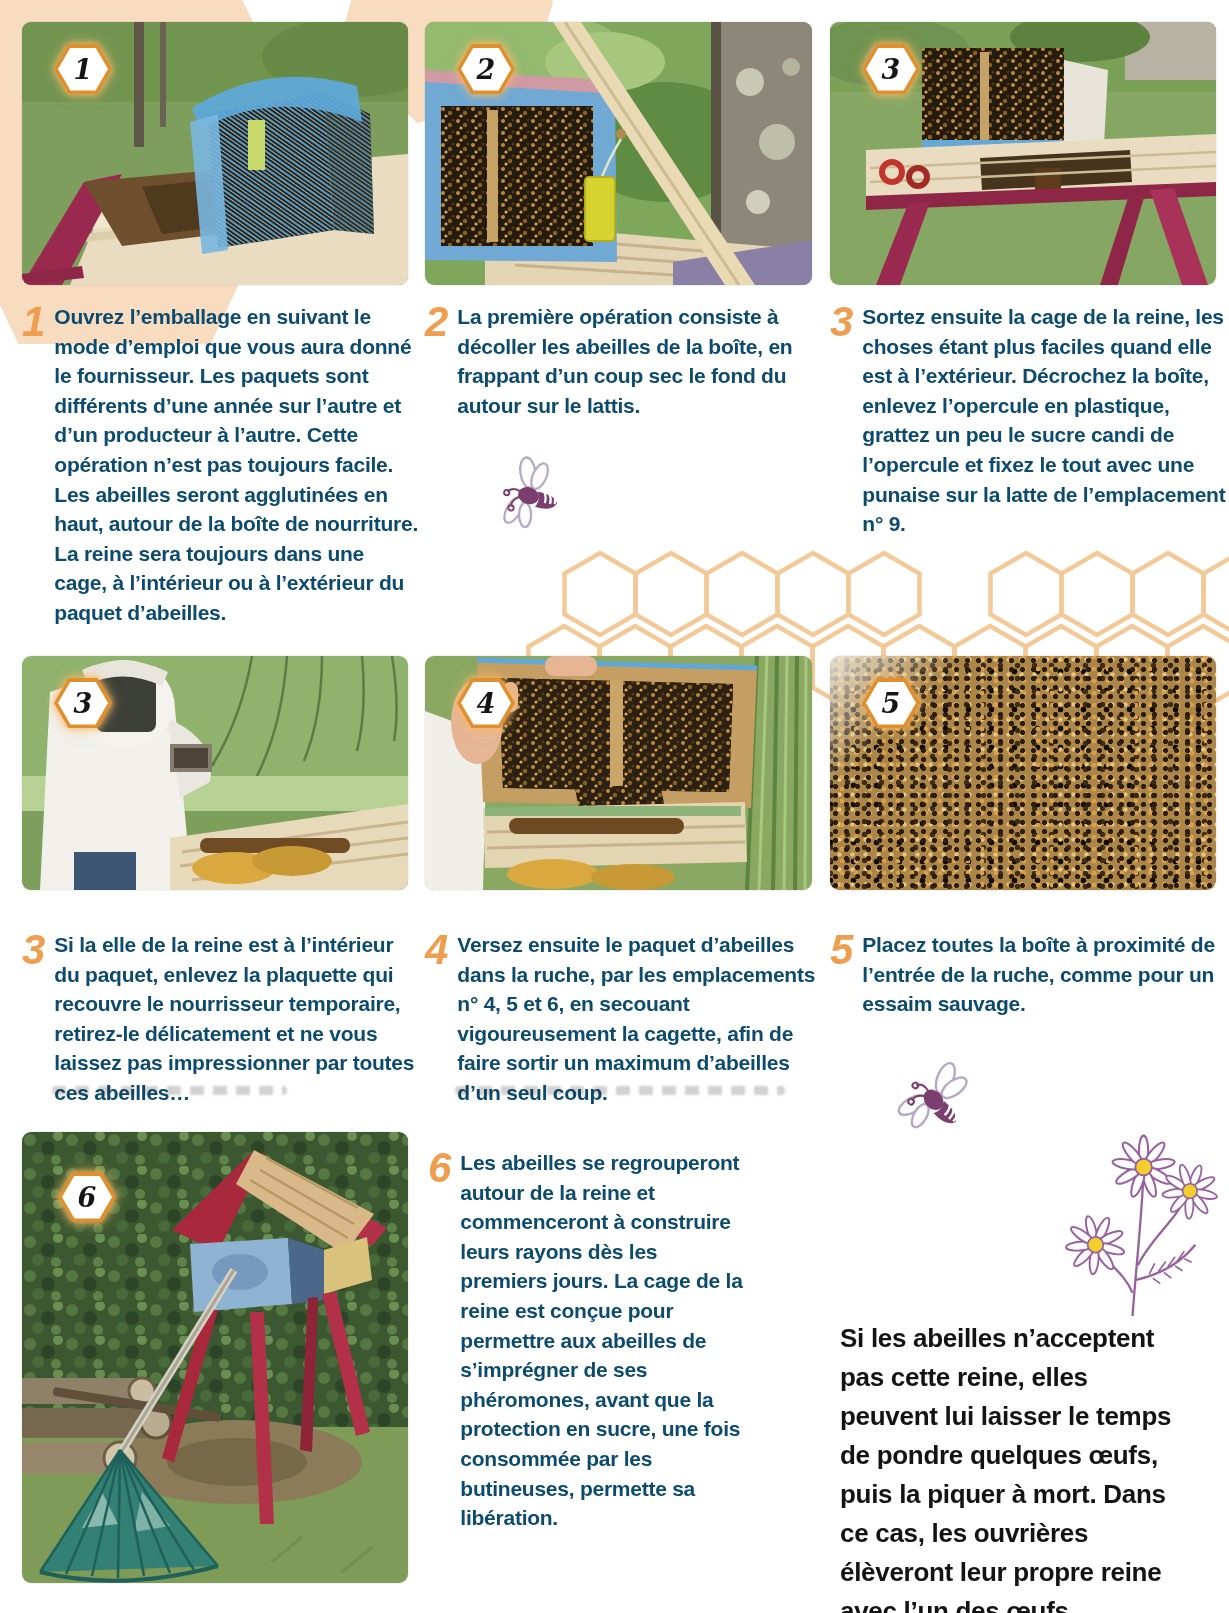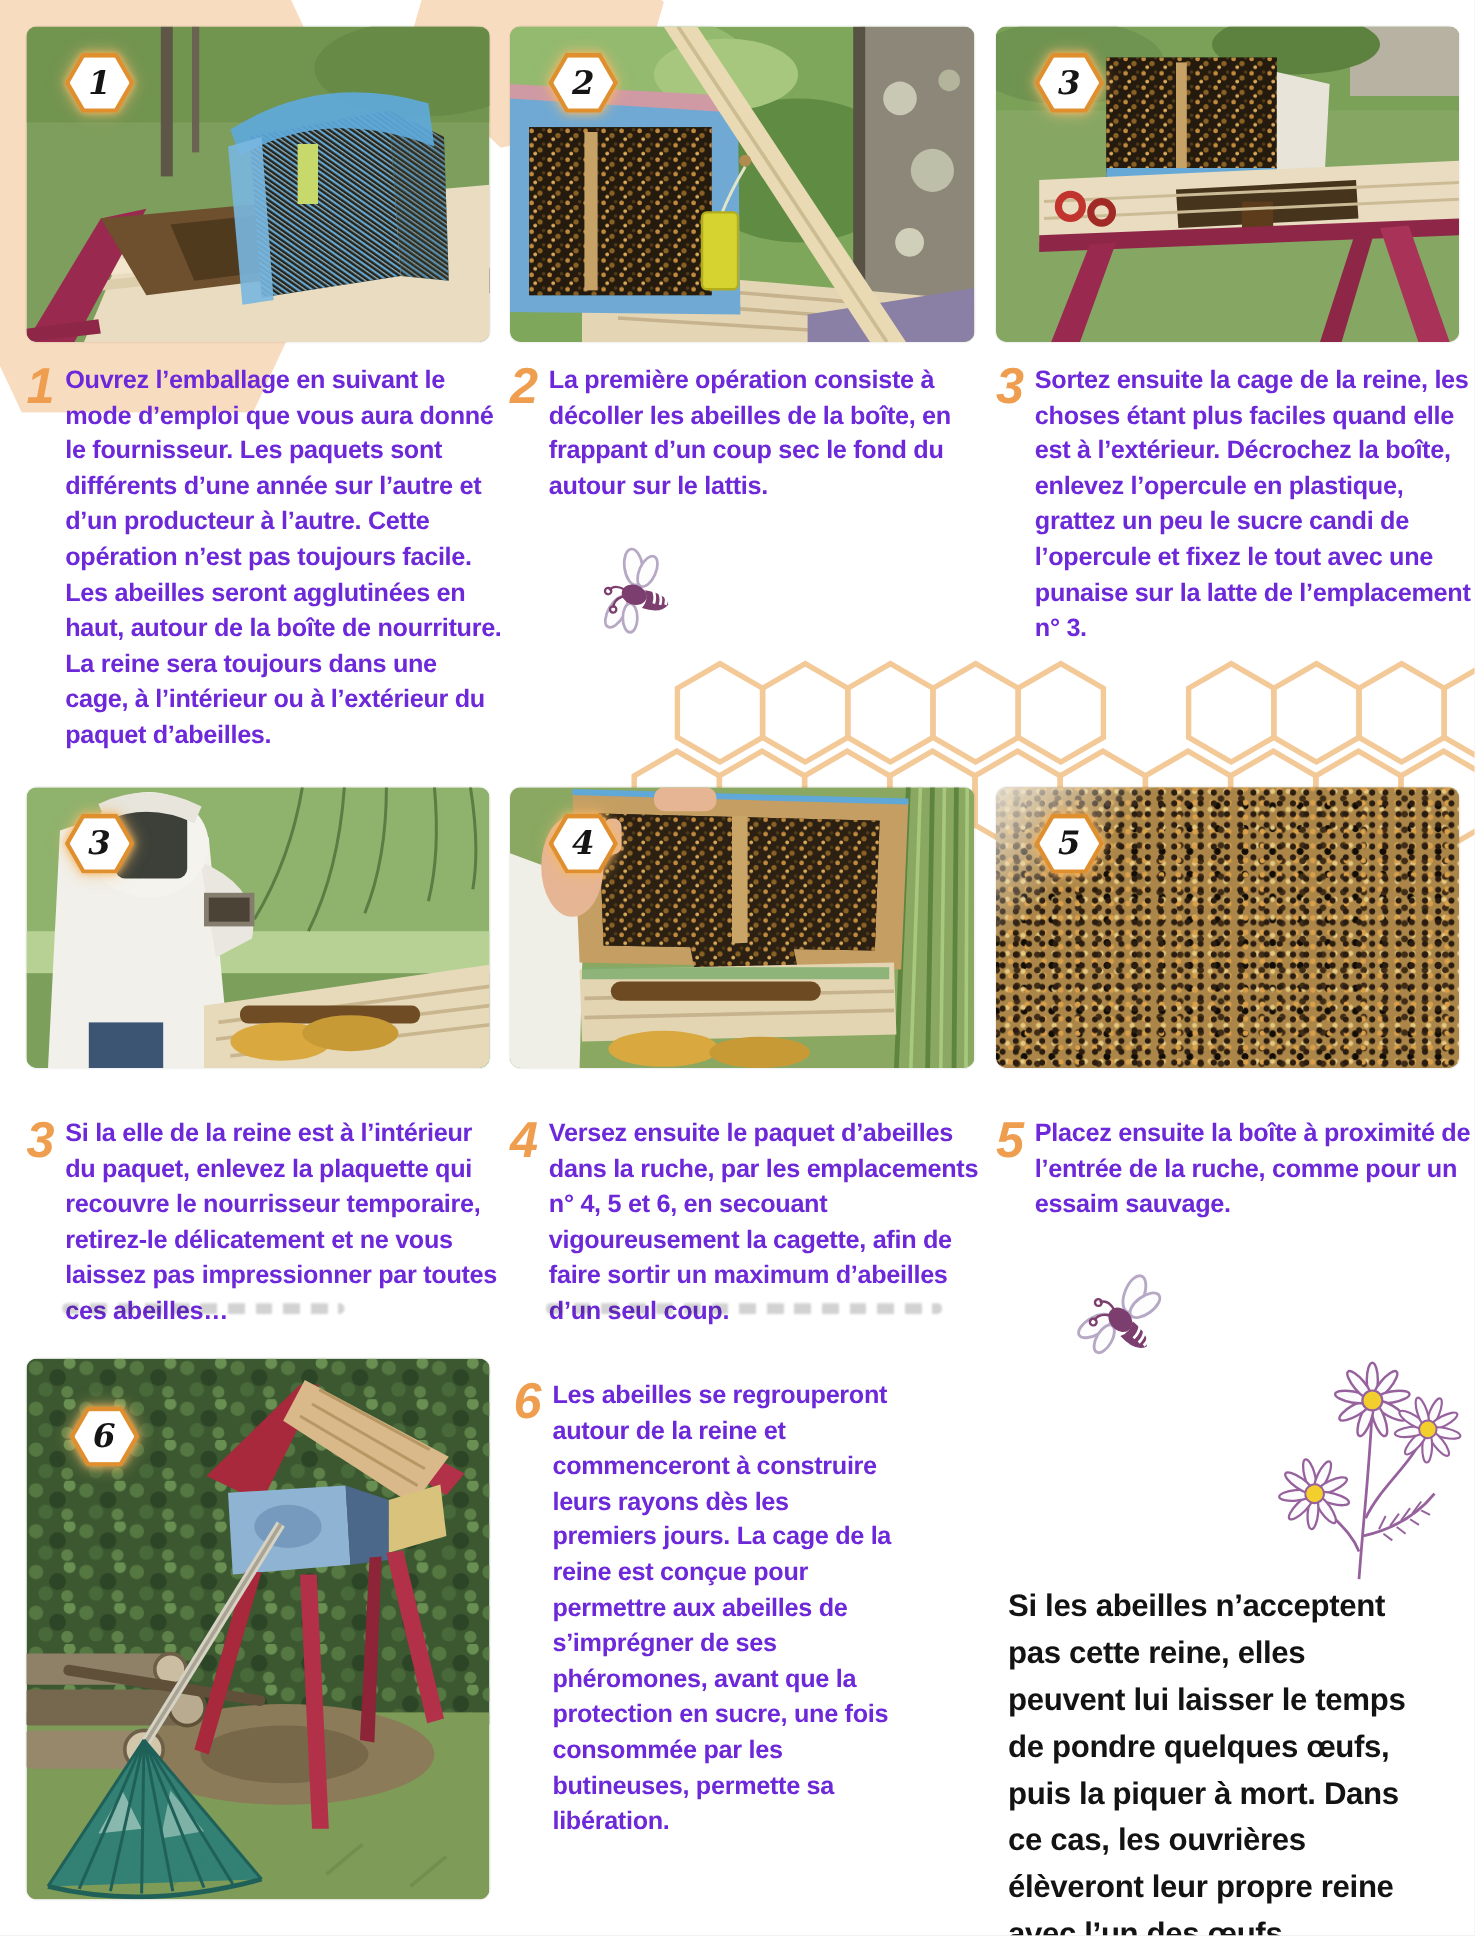--- a/index.html
+++ b/index.html
@@ -29,21 +29,21 @@
   .badge{position:absolute;z-index:3;width:58px;height:50px;
          filter:drop-shadow(0 0 3px rgba(245,180,90,.95)) drop-shadow(0 0 6px rgba(244,190,120,.65));}
   .hexw{clip-path:polygon(25% 0,75% 0,100% 50%,75% 100%,25% 100%,0 50%);}
   .bh-outer{width:58px;height:50px;background:#e08f2f;display:flex;align-items:center;justify-content:center;}
   .bh-inner{width:50px;height:43px;background:#ffffff;display:flex;align-items:center;justify-content:center;
             font:italic 700 27px/1 "DejaVu Serif",serif;color:#151515;}
   
   .step{position:absolute;display:flex;align-items:flex-start;z-index:2;}
   .step .num{font:italic 700 42px/0.8 "Liberation Sans",sans-serif;color:#ef9d4e;
              margin-right:9px;margin-top:3px;flex:0 0 auto;}
-  .step .body{margin:0;font:700 21px/1.41 "Liberation Sans",sans-serif;color:#6d28d9;letter-spacing:-0.25px;}
+  .step .body{margin:0;font:700 21px/1.41 "Liberation Sans",sans-serif;color:#0c4a6e;letter-spacing:-0.25px;}
   .note{position:absolute;left:840px;top:1293px;width:340px;z-index:2;
         font:700 26px/1.5 "Liberation Sans",sans-serif;color:#131313;letter-spacing:-0.3px;}
   .cutline{position:absolute;height:9px;opacity:.2;border-radius:4px;z-index:2;
            background:repeating-linear-gradient(90deg,#222 0 14px,transparent 14px 23px);
            filter:blur(1.1px);}
   .bee{position:absolute;z-index:2;}
   .flower{position:absolute;left:1040px;top:1126px;z-index:1;}
 </style>
 </head>
 <body>
@@ -384,33 +384,33 @@
   <div class="step" style="left:22px;top:302px;width:398px">
     <div class="num">1</div>
     <p class="body">Ouvrez l’emballage en suivant le mode d’emploi que vous aura donné le fournisseur. Les paquets sont différents d’une année sur l’autre et d’un producteur à l’autre. Cette opération n’est pas toujours facile. Les abeilles seront agglutinées en haut, autour de la boîte de nourriture. La reine sera toujours dans une cage, à l’intérieur ou à l’extérieur du paquet d’abeilles.</p>
   </div>
   <div class="step" style="left:425px;top:302px;width:402px">
     <div class="num">2</div>
     <p class="body">La première opération consiste à décoller les abeilles de la boîte, en frappant d’un coup sec le fond du autour sur le lattis.</p>
   </div>
   <div class="step" style="left:830px;top:302px;width:399px">
     <div class="num">3</div>
-    <p class="body">Sortez ensuite la cage de la reine, les choses étant plus faciles quand elle est à l’extérieur. Décrochez la boîte, enlevez l’opercule en plastique, grattez un peu le sucre candi de l’opercule et fixez le tout avec une punaise sur la latte de l’emplacement n° 3.</p>
+    <p class="body">Sortez ensuite la cage de la reine, les choses étant plus faciles quand elle est à l’extérieur. Décrochez la boîte, enlevez l’opercule en plastique, grattez un peu le sucre candi de l’opercule et fixez le tout avec une punaise sur la latte de l’emplacement n° 9.</p>
   </div>
   <div class="step" style="left:22px;top:930px;width:402px">
     <div class="num">3</div>
     <p class="body">Si la elle de la reine est à l’intérieur du paquet, enlevez la plaquette qui recouvre le nourrisseur temporaire, retirez-le délicatement et ne vous laissez pas impressionner par toutes ces abeilles…</p>
   </div>
   <div class="step" style="left:425px;top:930px;width:402px">
     <div class="num">4</div>
     <p class="body">Versez ensuite le paquet d’abeilles dans la ruche, par les emplacements n° 4, 5 et 6, en secouant vigoureusement la cagette, afin de faire sortir un maximum d’abeilles d’un seul coup.</p>
   </div>
   <div class="step" style="left:830px;top:930px;width:399px">
     <div class="num">5</div>
-    <p class="body">Placez ensuite la boîte à proximité de l’entrée de la ruche, comme pour un essaim sauvage.</p>
+    <p class="body">Placez toutes la boîte à proximité de l’entrée de la ruche, comme pour un essaim sauvage.</p>
   </div>
   <div class="step" style="left:428px;top:1148px;width:318px">
     <div class="num">6</div>
     <p class="body">Les abeilles se regrouperont autour de la reine et commenceront à construire leurs rayons dès les premiers jours. La cage de la reine est conçue pour permettre aux abeilles de s’imprégner de ses phéromones, avant que la protection en sucre, une fois consommée par les butineuses, permette sa libération.</p>
   </div>
 
   <div class="cutline" style="left:52px;top:1086px;width:235px"></div>
   <div class="cutline" style="left:455px;top:1086px;width:330px"></div>
 
   <p class="note">Si les abeilles n’acceptent pas cette reine, elles peuvent lui laisser le temps de pondre quelques œufs, puis la piquer à mort. Dans ce cas, les ouvrières élèveront leur propre reine avec l’un des œufs fraîchement pondus.</p>

